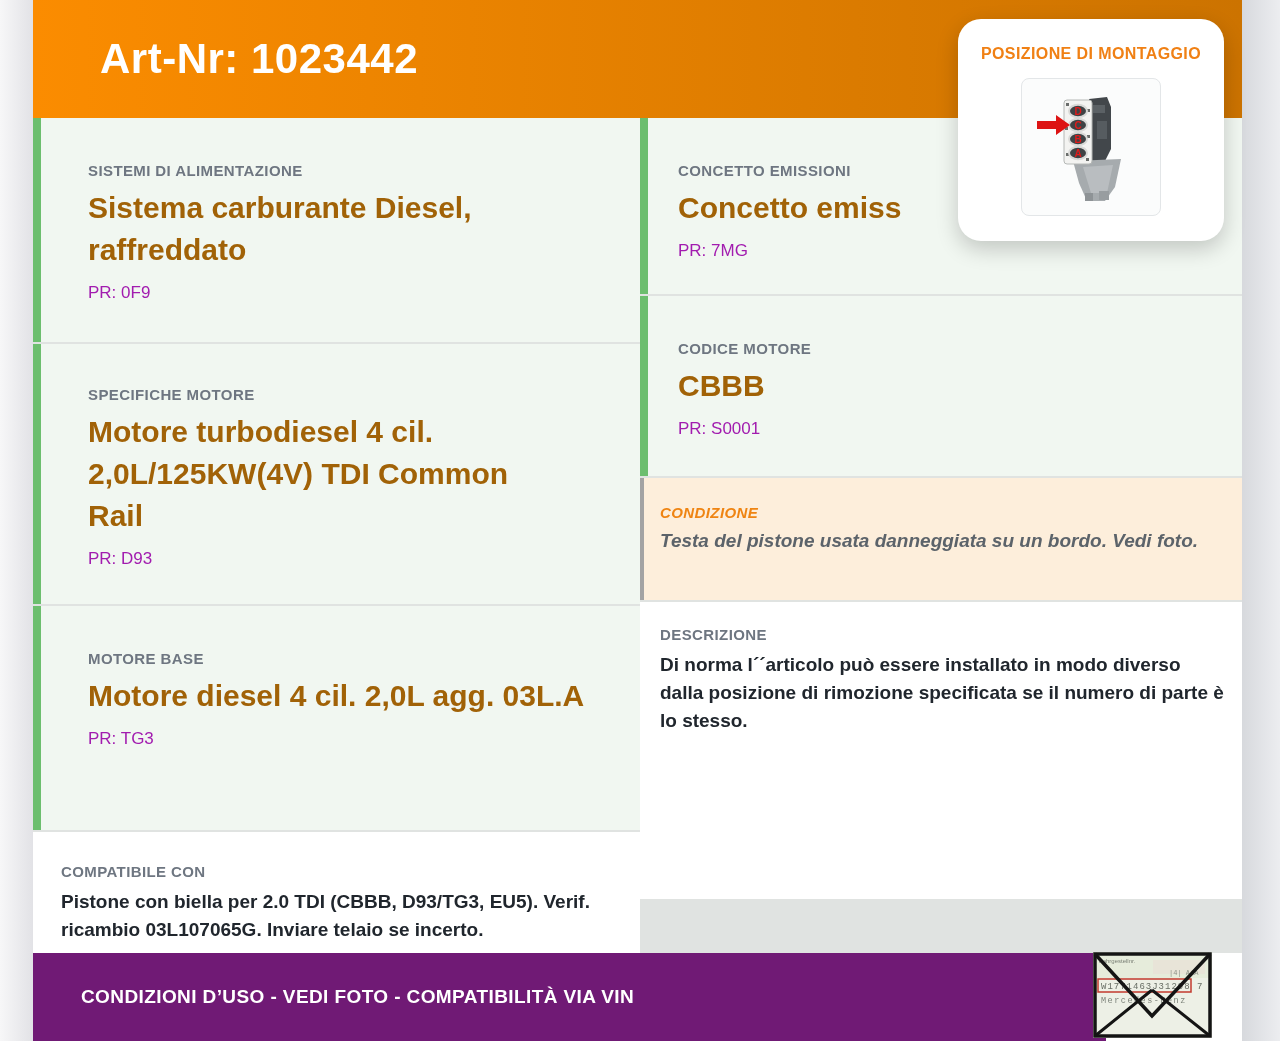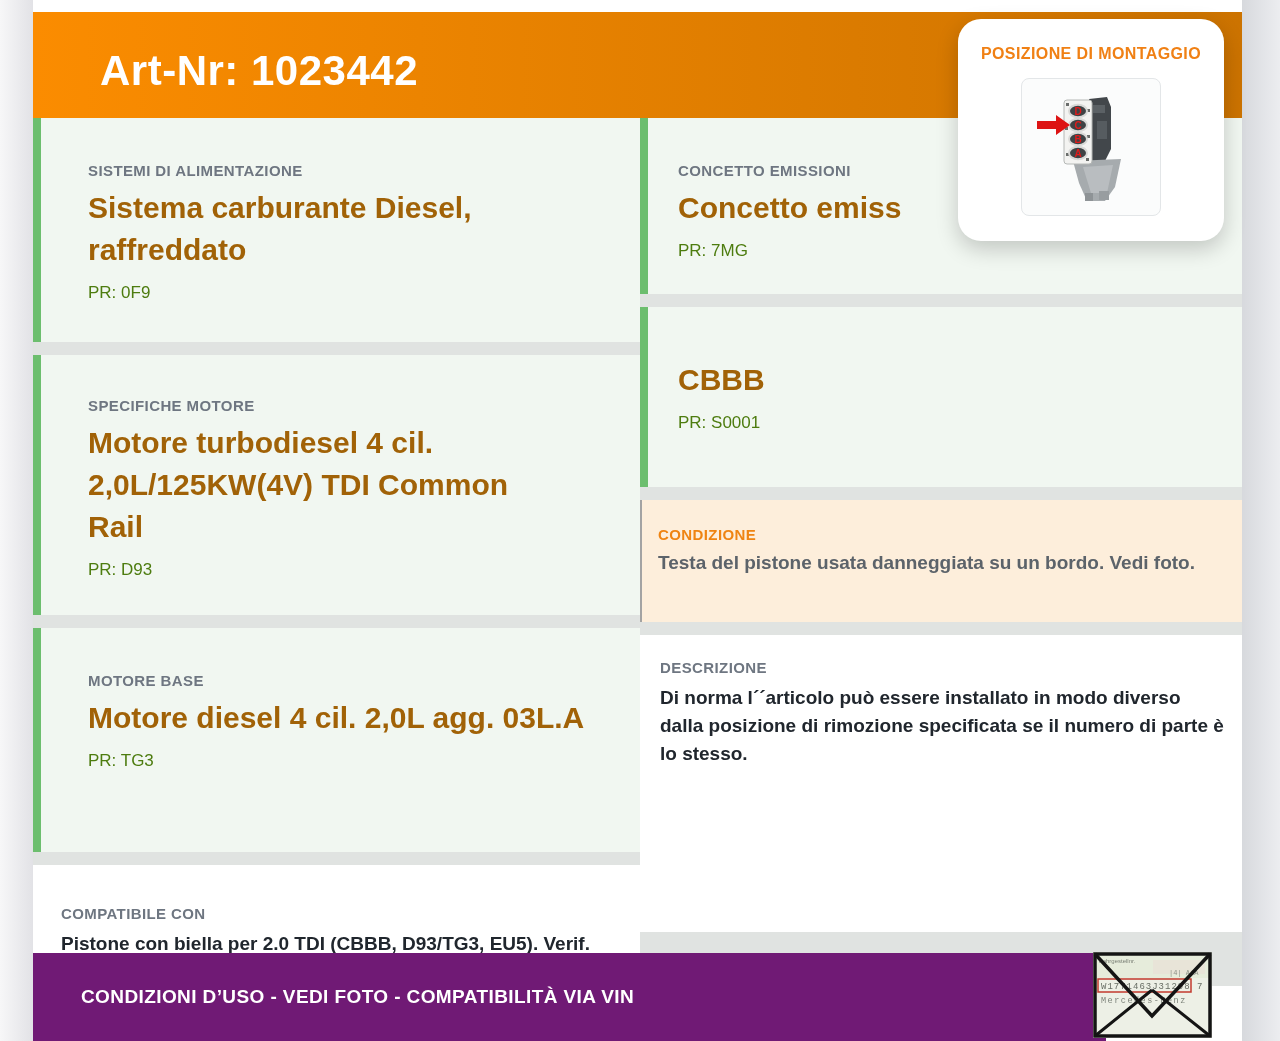--- a/index.html
+++ b/index.html
@@ -7,44 +7,44 @@
     width:1280px;height:1041px;position:relative;overflow:hidden;
     font-family:"Liberation Sans","DejaVu Sans",sans-serif;
     background:#ffffff;
   }
   
   .gutter-left{position:absolute;left:0;top:0;width:33px;height:1041px;
     background:linear-gradient(to right,#f7f7f8,#e2e2e6);}
   .gutter-right{position:absolute;left:1242px;top:0;width:38px;height:1041px;
     background:linear-gradient(to right,#d7d9dd,#ecedf0);}
   
-  .header{position:absolute;left:33px;top:12px;width:1209px;height:118px;
+  .header{position:absolute;left:33px;top:0;width:1209px;height:118px;
     background:linear-gradient(to right,#fb8c00,#cc7300);display:flex;align-items:center;}
   .header h1{margin:0 0 0 67px;font-size:42px;font-weight:700;color:#ffffff;letter-spacing:.5px;}
   
   .content{position:absolute;left:33px;top:118px;width:1209px;display:flex;}
-  .col{display:flex;flex-direction:column;gap:13px;}
+  .col{display:flex;flex-direction:column;gap:2px;}
   .col-left{width:607px;background:#e0e3e1;}
   .col-right{width:602px;background:#e0e3e1;}
   .card{box-sizing:border-box;background:#f1f7f1;}
   .card.bordered{border-left:8px solid #6cbe6e;}
   .card.white{background:#ffffff;}
-  .card.condition{background:#fdeedb;border-left:2px solid #a3a3a3;}
+  .card.condition{background:#fdeedb;border-left:4px solid #a3a3a3;font-style:italic;}
   .label{font-size:15px;font-weight:700;color:#6e7681;letter-spacing:.4px;}
   .label.orange{color:#ef8412;}
   .title{font-size:30px;font-weight:700;color:#a16207;line-height:42px;margin-top:8px;}
   .title.nowrap{white-space:nowrap;}
-  .pr{font-size:17px;color:#4d7c0f;margin-top:12px;}
+  .pr{font-size:17px;color:#a21caf;margin-top:12px;}
   .body-text{font-size:19px;font-weight:600;color:#20262d;line-height:28px;margin-top:8px;}
   .body-text.gray{color:#5c636a;margin-top:6px;}
   
   .l1{height:224px;padding:44px 20px 0 47px;}
   .l2{height:260px;padding:42px 20px 0 47px;}
   .l3{height:224px;padding:44px 20px 0 47px;}
-  .l4{height:121px;padding:40px 15px 0 28px;}
+  .l4{height:121px;padding:31px 15px 0 28px;}
   .r1{height:176px;padding:44px 0 0 30px;}
   .r2{height:180px;padding:44px 20px 0 30px;}
   .r3{height:122px;padding:26px 10px 0 16px;}
   .r4{height:297px;padding:24px 10px 12px 20px;}
   .t1{max-width:510px;}
   .t2{max-width:470px;}
   .t3{max-width:530px;}
   .l4 .body-text{max-width:545px;}
   .r4 .body-text{max-width:568px;}
   
@@ -94,20 +94,21 @@
     </div>
   </div>
 
   <div class="col col-right">
     <div class="card bordered r1">
       <div class="label">CONCETTO EMISSIONI</div>
       <div class="title nowrap">Concetto emiss</div>
       <div class="pr">PR: 7MG</div>
     </div>
     <div class="card bordered r2">
+      <div class="label">CODICE MOTORE</div>
       <div class="title">CBBB</div>
       <div class="pr">PR: S0001</div>
     </div>
     <div class="card condition r3">
       <div class="label orange">CONDIZIONE</div>
       <div class="body-text gray">Testa del pistone usata danneggiata su un bordo. Vedi foto.</div>
     </div>
     <div class="card white r4">
       <div class="label">DESCRIZIONE</div>
       <div class="body-text">Di norma l´´articolo può essere installato in modo diverso dalla posizione di rimozione specificata se il numero di parte è lo stesso.</div>

